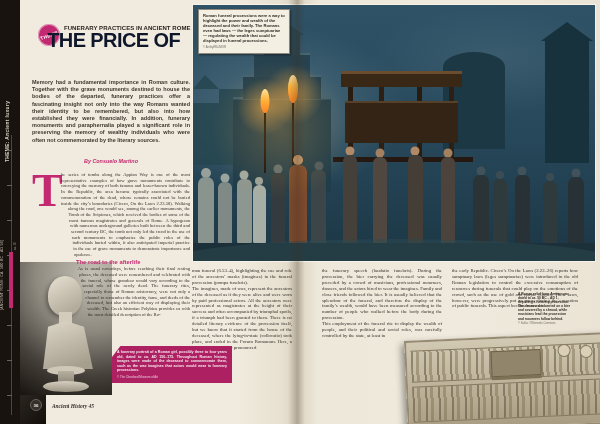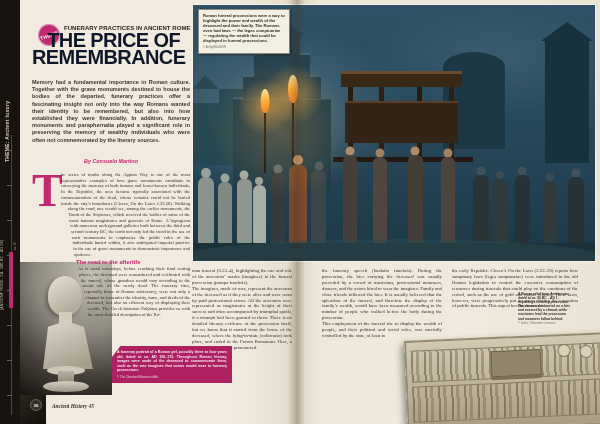--- a/index.html
+++ b/index.html
@@ -253,21 +253,20 @@
       <span class="credit">© Art by/RU-MOR</span>
     </div>
   </div>
 
   <div class="theme-badge">
     <span>THEME</span>
   </div>
   <div class="kicker">FUNERARY PRACTICES IN ANCIENT ROME</div>
   <div class="title">
     <span>THE PRICE OF</span><br>
-    <span>REMEMBRANCE</span>
   </div>
   <div class="intro">Memory had a fundamental importance in Roman culture. Together with the grave monuments destined to house the bodies of the departed, funerary practices offer a fascinating insight not only into the way Romans wanted their identity to be remembered, but also into how established they were financially. In addition, funerary monuments and paraphernalia played a significant role in preserving the memory of wealthy individuals who were often not commemorated by the literary sources.</div>
   <div class="byline">By Consuelo Martino</div>
 
   <div class="article-left">
     <span class="dropcap">T</span>
     <div class="bust-spacer"></div>
     <p>he series of tombs along the Appian Way is one of the most representative examples of how grave monuments contribute to conveying the memory of both famous and lesser-known individuals. In the Republic, the area became typically associated with the commemoration of the dead, whose remains could not be buried inside the city’s boundaries (Cicero, On the Laws 2.23.58). Walking along the road, one would see, among the earlier monuments, the Tomb of the Scipiones, which received the bodies of some of the most famous magistrates and generals of Rome. A hypogeum with numerous underground galleries built between the third and second century BC, the tomb not only led the trend in the use of such monuments to emphasize the public roles of the individuals buried within, it also anticipated imperial practice in the use of grave monuments to demonstrate importance and opulence.</p>
     <h3 class="section-head">The road to the afterlife</h3>
     <p>As is usual nowadays, before reaching their final resting places, the deceased were remembered and celebrated with the funeral, whose grandeur would vary according to the social role of the newly dead. The funerary rites, especially those of Roman aristocracy, were not only a channel to remember the identity, fame, and deeds of the deceased, but also an efficient way of displaying their wealth. The Greek historian Polybius provides us with the most detailed description of the Ro-</p>

